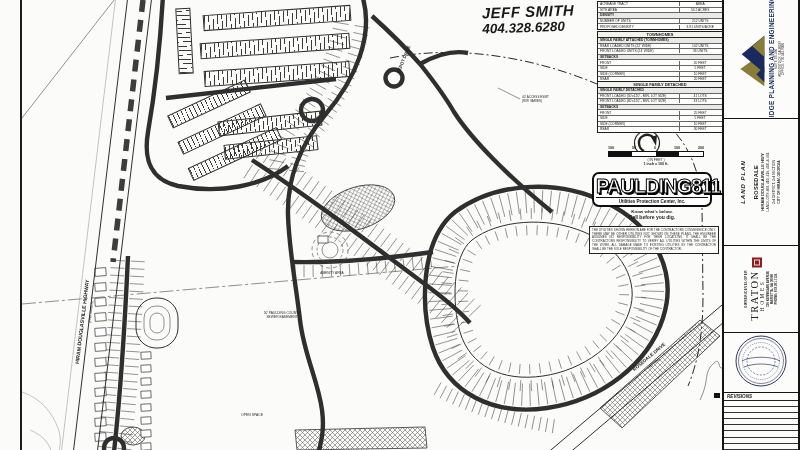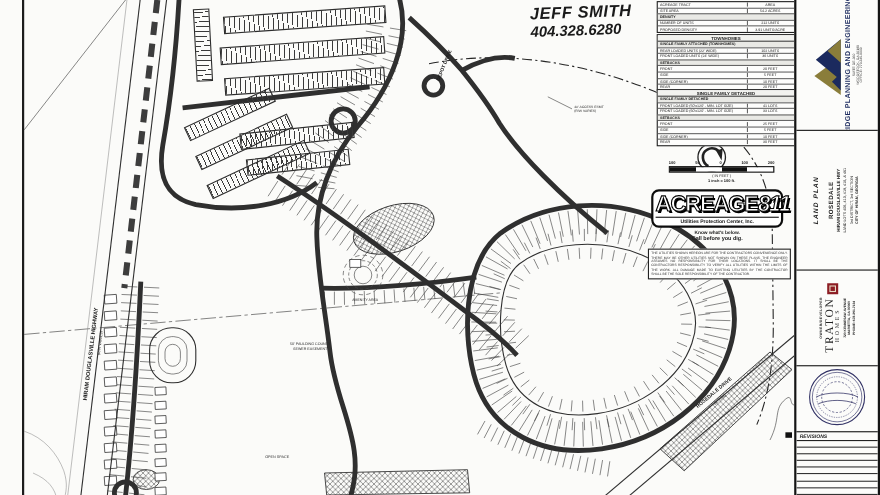--- a/index.html
+++ b/index.html
@@ -44,21 +44,21 @@
   .scale .ticks{display:flex;justify-content:space-between;font-weight:bold;margin-bottom:.5px;}
   .scale .bar{height:4px;border:.8px solid #111;
      background:repeating-linear-gradient(90deg,#111 0 23.5px,#fff 23.5px 47px);}
   .scale .cap1{margin-top:1px;font-size:3.4px;}
   .scale .cap2{font-weight:bold;font-size:3.6px;}
   
   .g811{position:absolute;left:592px;top:172px;width:120px;text-align:center;}
   .g811 .box{border:2.5px solid #0d0d0d;border-radius:7px;background:#fff;padding:2px 2px 1px;}
   .g811 .big{font-weight:900;font-size:20px;line-height:20px;letter-spacing:-1px;color:#fff;
      -webkit-text-stroke:1px #000;text-shadow:1.6px 1.6px 0 #000;white-space:nowrap;}
-  .g811 .num{font-style:italic;}
+  .g811 .num{}
   .g811 .sub{font-size:4.6px;font-weight:bold;color:#111;border-top:1.2px solid #111;margin-top:1px;padding-top:.5px;}
   .g811 .tag1{font-size:4.4px;font-weight:bold;margin-top:2px;}
   .g811 .tag2{font-size:5px;font-weight:bold;}
   .disc{position:absolute;left:589px;top:226px;width:124px;border:1px solid #222;background:#fdfdfc;
         font-size:3px;line-height:3.7px;padding:2px;text-align:justify;color:#333;}
   
   .tb{position:absolute;left:722px;top:0;width:78px;height:450px;background:#fcfcfa;
       border-left:2px solid #141414;box-sizing:border-box;border-right:2px solid #141414;}
   .tbox{position:absolute;left:0;right:0;border-bottom:1.5px solid #141414;overflow:hidden;}
   .vwrap{position:absolute;left:50%;top:50%;transform:translate(-50%,-50%) rotate(-90deg);
@@ -691,21 +691,21 @@
       <span>100</span>
       <span>200</span>
     </div>
     <div class="bar"></div>
     <div class="cap1">( IN FEET )</div>
     <div class="cap2">1 inch = 100 ft.</div>
   </div>
 
   <div class="g811">
     <div class="box">
-      <div class="big"><span>ACREAGE</span><span class="num">811</span></div>
+      <div class="big"><span>PAULDING</span><span class="num">811</span></div>
       <div class="sub">Utilities Protection Center, Inc.</div>
     </div>
     <div class="tag1">Know what's below.</div>
     <div class="tag2">Call before you dig.</div>
   </div>
   <div class="disc">THE UTILITIES SHOWN HEREON ARE FOR THE CONTRACTORS CONVENIENCE ONLY. THERE MAY BE OTHER UTILITIES NOT SHOWN ON THESE PLANS. THE ENGINEER ASSUMES NO RESPONSIBILITY FOR THEIR LOCATIONS. IT SHALL BE THE CONTRACTORS RESPONSIBILITY TO VERIFY ALL UTILITIES WITHIN THE LIMITS OF THE WORK. ALL DAMAGE MADE TO EXISTING UTILITIES BY THE CONTRACTOR SHALL BE THE SOLE RESPONSIBILITY OF THE CONTRACTOR.</div>
 
   <div class="tb">
     <div class="tbox" style="top:0;height:118px;">
       <div class="vwrap" style="width:114px;height:72px;">

